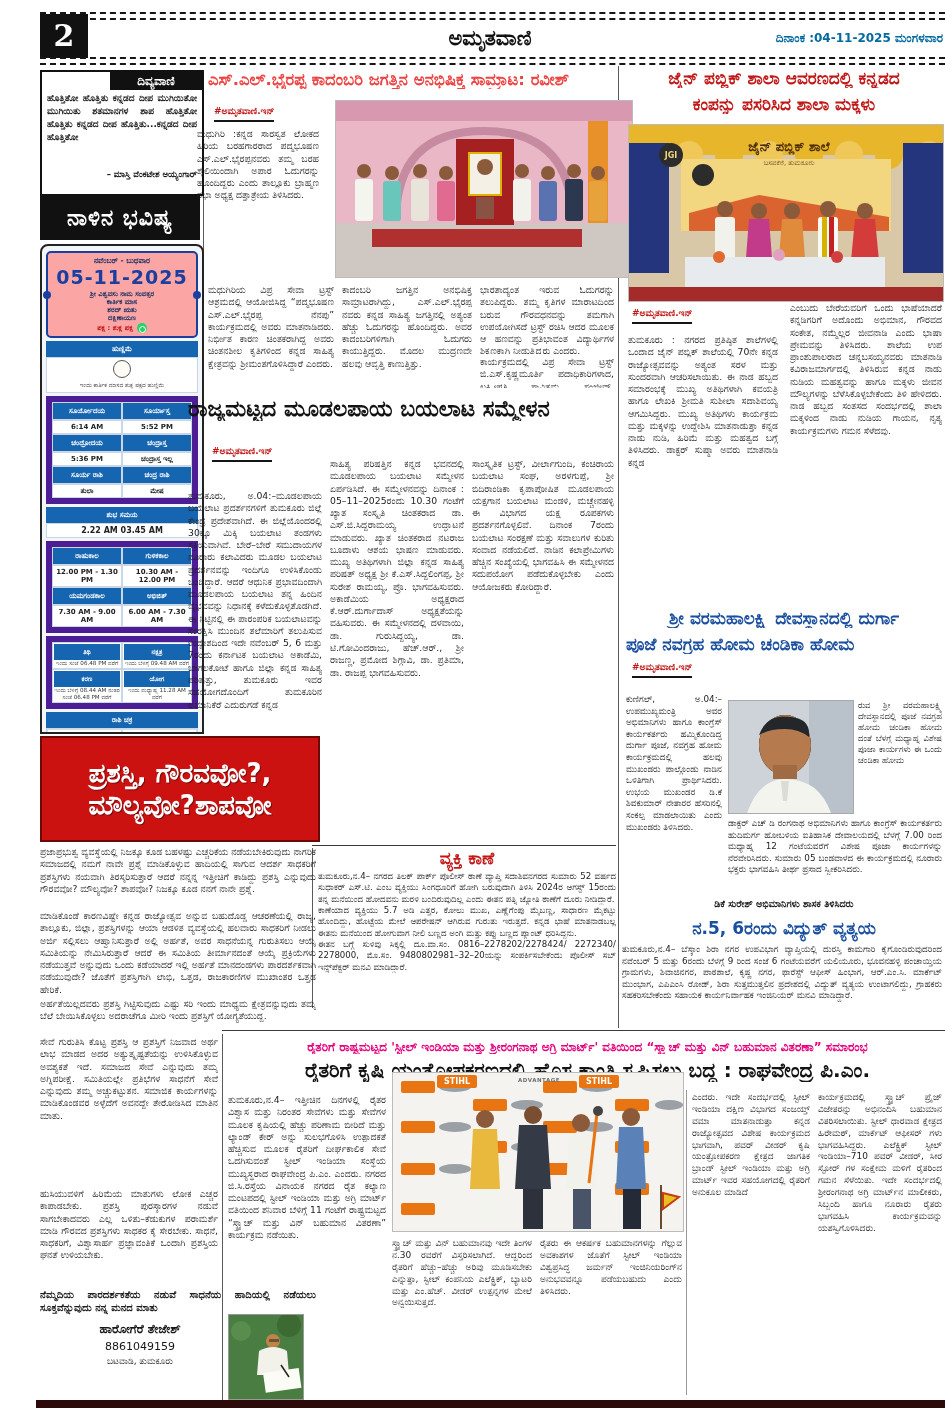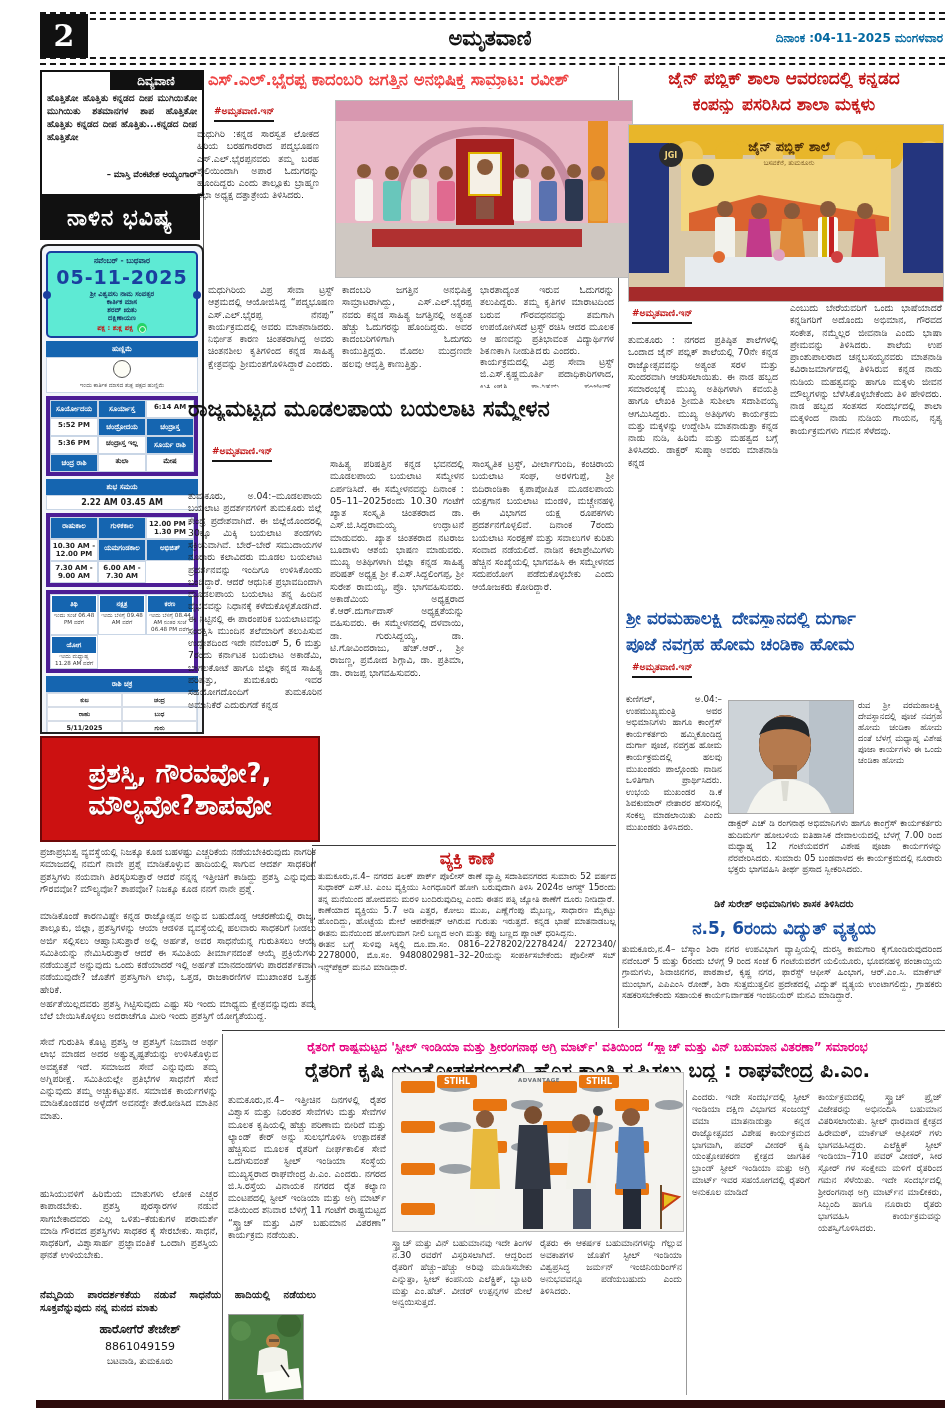--- a/index.html
+++ b/index.html
@@ -7,21 +7,21 @@
   .canvas{position:relative;width:945px;height:1418px;background:#fff;overflow:hidden;color:#161616;}
   .abs{position:absolute;}
   .txt{text-align:justify;overflow:hidden;line-height:1.32;color:#1d1d1d;}
   .nowrap{white-space:nowrap;overflow:hidden;}
   .dash{border-top:2px dashed #161616;height:0;}
   .rule-v{width:1px;background:#5a5a5a;}
   .rule-h{height:1px;background:#3a3a3a;}
   .tag{color:#c21717;font-weight:bold;font-size:9px;border-bottom:2px solid #151515;padding-bottom:3px;width:max-content;}
   .bluehead{background:#1565b0;color:#fff;font-weight:bold;text-align:center;font-size:7px;padding:4px 1px;}
   .cellv{font-size:7px;font-weight:bold;text-align:center;padding:2px 1px;color:#222;}
-  .sbtable{display:grid;grid-template-columns:1fr 1fr 1fr;border:4px solid #4c1d95;background:#fff;}
+  .sbtable{display:grid;grid-template-columns:1fr 1fr;border:6px solid #4c1d95;background:#fff;}
   .sbtable > div{border:1px solid #c9d6e6;}
   .headline-green{color:#ef4444;font-weight:bold;}
   .headline-red{color:#c21717;font-weight:bold;text-align:center;}
   .headline-blue{color:#1a4fa0;font-weight:bold;}
   .kicker{color:#e6007e;font-weight:bold;text-align:center;}
   .blackbox{background:#111;color:#fff;font-weight:bold;text-align:center;}
   .chip{position:absolute;background:#e87511;color:#fff;font-weight:bold;border-radius:2px;display:flex;align-items:center;justify-content:center;}
   svg{display:block;}
 </style>
 </head>
@@ -55,21 +55,21 @@
     <div class="txt" style="font-size:9px;font-weight:bold;padding:0 5px;height:76px;line-height:1.45;">ಹೊತ್ತಿತೋ ಹೊತ್ತಿತು ಕನ್ನಡದ ದೀಪ ಮುಗಿಯಿತೋ ಮುಗಿಯಿತು ಶತಮಾನಗಳ ಶಾಪ ಹೊತ್ತಿತೋ ಹೊತ್ತಿತು ಕನ್ನಡದ ದೀಪ ಹೊತ್ತಿತು...ಕನ್ನಡದ ದೀಪ ಹೊತ್ತಿತೋ</div>
     <div style="font-size:8.5px;font-weight:bold;text-align:right;padding:1px 5px;">– ಮಾಸ್ತಿ ವೆಂಕಟೇಶ ಅಯ್ಯಂಗಾರ್</div>
   </div>
 
   <div class="abs blackbox" style="left:40px;top:196px;width:160px;height:44px;font-size:22px;line-height:44px;letter-spacing:1px;">
     <span>ನಾಳಿನ ಭವಿಷ್ಯ</span>
   </div>
 
   <div class="abs" style="left:40px;top:244px;width:160px;height:486px;border:2px solid #222;border-radius:8px 8px 0 0;background:#f2f5f9;overflow:hidden;">
 
-    <div style="margin:5px 4px 3px 4px;border:2px solid #1a3f9f;border-radius:5px;background:#5eead4;padding:3px 8px;position:relative;">
+    <div style="margin:5px 4px 3px 4px;border:2px solid #1a3f9f;border-radius:5px;background:#fca5a5;padding:3px 8px;position:relative;">
       <div style="text-align:center;font-size:7.5px;font-weight:bold;color:#16305e;">ನವೆಂಬರ್ - ಬುಧವಾರ</div>
       <div style="text-align:center;font-size:19px;font-weight:bold;color:#1a3f9f;letter-spacing:1px;">05-11-2025</div>
       <div style="text-align:center;font-size:6.8px;font-weight:bold;color:#16305e;margin-top:2px;">ಶ್ರೀ ವಿಶ್ವವಸು ನಾಮ ಸಂವತ್ಸರ</div>
       <div style="text-align:center;font-size:6.8px;font-weight:bold;color:#16305e;">ಕಾರ್ತಿಕ ಮಾಸ</div>
       <div style="text-align:center;font-size:6.8px;font-weight:bold;color:#16305e;">ಶರದ್ ಋತು</div>
       <div style="text-align:center;font-size:6.8px;font-weight:bold;color:#16305e;">ದಕ್ಷಿಣಾಯಣ</div>
       <div style="display:flex;align-items:center;justify-content:center;gap:4px;margin-top:1px;">
         <span style="font-size:6.8px;font-weight:bold;color:#c21717;">ಪಕ್ಷ : ಶುಕ್ಲ ಪಕ್ಷ</span>
         <span style="width:10px;height:10px;border-radius:50%;background:#25d366;display:inline-block;position:relative;">
           <span style="position:absolute;left:2.5px;top:2.5px;width:5px;height:5px;border:1px solid #fff;border-radius:50%;"></span>
@@ -290,21 +290,21 @@
       <span>JGI</span>
     </div>
     <div class="abs" style="left:60px;top:14px;width:200px;text-align:center;font-size:13px;font-weight:bold;color:#4a2c08;">ಜೈನ್ ಪಬ್ಲಿಕ್ ಶಾಲೆ</div>
     <div class="abs" style="left:60px;top:34px;width:200px;text-align:center;font-size:7px;color:#6a4a18;">ಬಸವಕೆರೆ, ತುಮಕೂರು</div>
   </div>
 
   <div class="abs tag" style="left:632px;top:308px;">#ಅಮೃತವಾಣಿ.ಇನ್</div>
   <div class="abs txt" style="left:628px;top:334px;width:150px;height:268px;font-size:9.3px;">ತುಮಕೂರು : ನಗರದ ಪ್ರತಿಷ್ಠಿತ ಶಾಲೆಗಳಲ್ಲಿ ಒಂದಾದ ಜೈನ್ ಪಬ್ಲಿಕ್ ಶಾಲೆಯಲ್ಲಿ 70ನೇ ಕನ್ನಡ ರಾಜ್ಯೋತ್ಸವವನ್ನು ಅತ್ಯಂತ ಸರಳ ಮತ್ತು ಸುಂದರವಾಗಿ ಆಚರಿಸಲಾಯಿತು. ಈ ನಾಡ ಹಬ್ಬದ ಸಮಾರಂಭಕ್ಕೆ ಮುಖ್ಯ ಅತಿಥಿಗಳಾಗಿ ಕವಯತ್ರಿ ಹಾಗೂ ಲೇಖಕಿ ಶ್ರೀಮತಿ ಸುಶೀಲಾ ಸದಾಶಿವಯ್ಯ ಆಗಮಿಸಿದ್ದರು. ಮುಖ್ಯ ಅತಿಥಿಗಳು ಕಾರ್ಯಕ್ರಮ ಮತ್ತು ಮಕ್ಕಳನ್ನು ಉದ್ದೇಶಿಸಿ ಮಾತನಾಡುತ್ತಾ ಕನ್ನಡ ನಾಡು ನುಡಿ, ಹಿರಿಮೆ ಮತ್ತು ಮಹತ್ವದ ಬಗ್ಗೆ ತಿಳಿಸಿದರು. ಡಾಕ್ಟರ್ ಸುಷ್ಮಾ ಅವರು ಮಾತನಾಡಿ ಕನ್ನಡ</div>
   <div class="abs txt" style="left:790px;top:302px;width:152px;height:300px;font-size:9.3px;">ಎಂಬುದು ಬೇರೆಯವರಿಗೆ ಒಂದು ಭಾಷೆಯಾದರೆ ಕನ್ನಡಿಗರಿಗೆ ಅದೊಂದು ಅಭಿಮಾನ, ಗೌರವದ ಸಂಕೇತ, ನಮ್ಮೆಲ್ಲರ ಜೀವನಾಡಿ ಎಂದು ಭಾಷಾ ಪ್ರೇಮವನ್ನು ತಿಳಿಸಿದರು. ಶಾಲೆಯ ಉಪ ಪ್ರಾಂಶುಪಾಲರಾದ ಚನ್ನಬಸಯ್ಯನವರು ಮಾತನಾಡಿ ಕವಿರಾಜಮಾರ್ಗದಲ್ಲಿ ತಿಳಿಸಿರುವ ಕನ್ನಡ ನಾಡು ನುಡಿಯ ಮಹತ್ವವನ್ನು ಹಾಗೂ ಮಕ್ಕಳು ಜೀವನ ಮೌಲ್ಯಗಳನ್ನು ಬೆಳೆಸಿಕೊಳ್ಳಬೇಕೆಂದು ತಿಳಿ ಹೇಳಿದರು. ನಾಡ ಹಬ್ಬದ ಸಂತಸದ ಸಂದರ್ಭದಲ್ಲಿ ಶಾಲಾ ಮಕ್ಕಳಿಂದ ನಾಡು ನುಡಿಯ ಗಾಯನ, ನೃತ್ಯ ಕಾರ್ಯಕ್ರಮಗಳು ಗಮನ ಸೆಳೆದವು.</div>
 
-  <div class="abs headline-blue nowrap" style="left:626px;top:608px;width:316px;font-size:17px;">ಶ್ರೀ ವರಮಹಾಲಕ್ಷ್ಮಿ ದೇವಸ್ಥಾನದಲ್ಲಿ  ದುರ್ಗಾ</div>
+  <div class="abs headline-blue nowrap" style="left:626px;top:608px;width:316px;font-size:17px;text-align:center;">ಶ್ರೀ ವರಮಹಾಲಕ್ಷ್ಮಿ ದೇವಸ್ಥಾನದಲ್ಲಿ  ದುರ್ಗಾ</div>
   <div class="abs headline-blue nowrap" style="left:626px;top:634px;width:316px;font-size:17px;">ಪೂಜೆ ನವಗ್ರಹ ಹೋಮ ಚಂಡಿಕಾ ಹೋಮ</div>
   <div class="abs tag" style="left:632px;top:662px;">#ಅಮೃತವಾಣಿ.ಇನ್</div>
   <div class="abs txt" style="left:626px;top:694px;width:96px;height:216px;font-size:8.8px;">ಕುಣಿಗಲ್, ಅ.04:– ಉಪಮುಖ್ಯಮಂತ್ರಿ ಅವರ ಅಭಿಮಾನಿಗಳು ಹಾಗೂ ಕಾಂಗ್ರೆಸ್ ಕಾರ್ಯಕರ್ತರು ಹಮ್ಮಿಕೊಂಡಿದ್ದ ದುರ್ಗಾ ಪೂಜೆ, ನವಗ್ರಹ ಹೋಮ ಕಾರ್ಯಕ್ರಮದಲ್ಲಿ ಹಲವು ಮುಖಂಡರು ಪಾಲ್ಗೊಂಡು ನಾಡಿನ ಒಳಿತಿಗಾಗಿ ಪ್ರಾರ್ಥಿಸಿದರು. ಉಭಯ ಮುಖಂಡರ ಡಿ.ಕೆ ಶಿವಕುಮಾರ್ ನೇತಾರರ ಹೆಸರಿನಲ್ಲಿ ಸಂಕಲ್ಪ ಮಾಡಲಾಯಿತು ಎಂದು ಮುಖಂಡರು ತಿಳಿಸಿದರು.</div>
 
   <div class="abs" style="left:728px;top:700px;width:124px;height:112px;border:1px solid #aaa;overflow:hidden;">
     <svg width="124" height="112" viewBox="0 0 124 112" xmlns="http://www.w3.org/2000/svg">
       <rect width="124" height="112" fill="#cdd3d8"></rect>
       <rect x="80" y="0" width="44" height="112" fill="#b9c2ca"></rect>
       <ellipse cx="56" cy="44" rx="26" ry="30" fill="#b5severity"></ellipse>
       <ellipse cx="56" cy="44" rx="26" ry="30" fill="#b57a4e"></ellipse>

